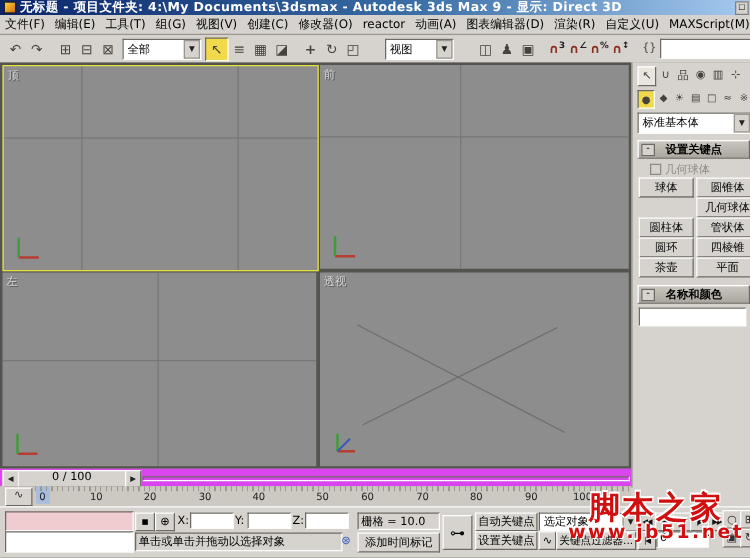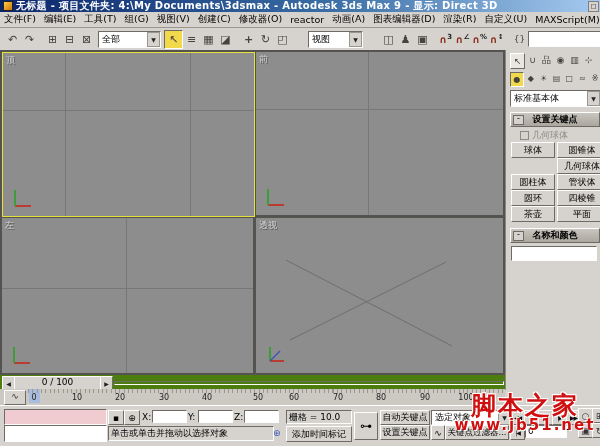--- a/index.html
+++ b/index.html
@@ -44,21 +44,21 @@
   .ptab.on{background:#e9e6e0;border:1px solid;border-color:#fff #6e6b64 #6e6b64 #fff}
   .pcat{width:12px;height:13px;display:flex;align-items:center;justify-content:center;font-size:8px;color:#46423c}
   .pcat.on{background:#f2d94c;border:1px solid;border-color:#6e6b64 #fff #fff #6e6b64}
   .rollout{position:absolute;left:4px;width:88px;height:13px;background:linear-gradient(#c9c6bf,#aba79e);
     border:1px solid;border-color:#fdfdfd #6e6b64 #6e6b64 #fdfdfd;font-size:9px;display:flex;align-items:center;justify-content:center;font-weight:bold}
   .rollout .min{position:absolute;left:2px;top:2px;width:9px;height:8px;background:#d6d3ce;border:1px solid #6e6b64;
     font-size:8px;line-height:6px;text-align:center;font-weight:normal}
   .obtn{position:absolute;height:14px;background:#d6d3ce;border:1px solid;border-color:#fdfdfd #6e6b64 #6e6b64 #fdfdfd;
     font-size:9px;display:flex;align-items:center;justify-content:center;white-space:nowrap;overflow:hidden}
   
-  .tslider{position:absolute;left:0;top:375px;width:505px;height:14px;background:#4d7c0f;border-bottom:1px solid #b5b2ab}
+  .tslider{position:absolute;left:0;top:375px;width:505px;height:14px;background:#d946ef;border-bottom:1px solid #b5b2ab}
   .tsbtn{position:absolute;top:1px;width:11px;height:12px;background:#d6d3ce;font-size:6px;display:flex;align-items:center;justify-content:center;color:#222}
   .trackbar{position:absolute;left:0;top:389px;width:505px;height:16px;background:#ccc9c2;border-bottom:1px solid #8a8780}
   .ruler{position:absolute;left:28px;top:0;width:477px;height:14px;
     background:repeating-linear-gradient(90deg,#9b9890 0 1px,transparent 1px 4.35px);background-size:100% 4px;background-repeat:no-repeat}
   .tnum{position:absolute;top:4px;width:22px;text-align:center;font-size:8px;color:#222}
   
   .statusbar{position:absolute;left:0;top:405px;width:600px;height:41px;background:#d6d3ce;border-top:1px solid #fdfdfd}
   .sbtn{position:absolute;background:#d6d3ce;border:1px solid;border-color:#fdfdfd #6e6b64 #6e6b64 #fdfdfd;
     display:flex;align-items:center;justify-content:center;font-size:9px;white-space:nowrap;overflow:hidden}
   .sfield{position:absolute;background:#fff;border:1px solid;border-color:#6e6b64 #fdfdfd #fdfdfd #6e6b64;font-size:9px;padding-left:2px;overflow:hidden}

